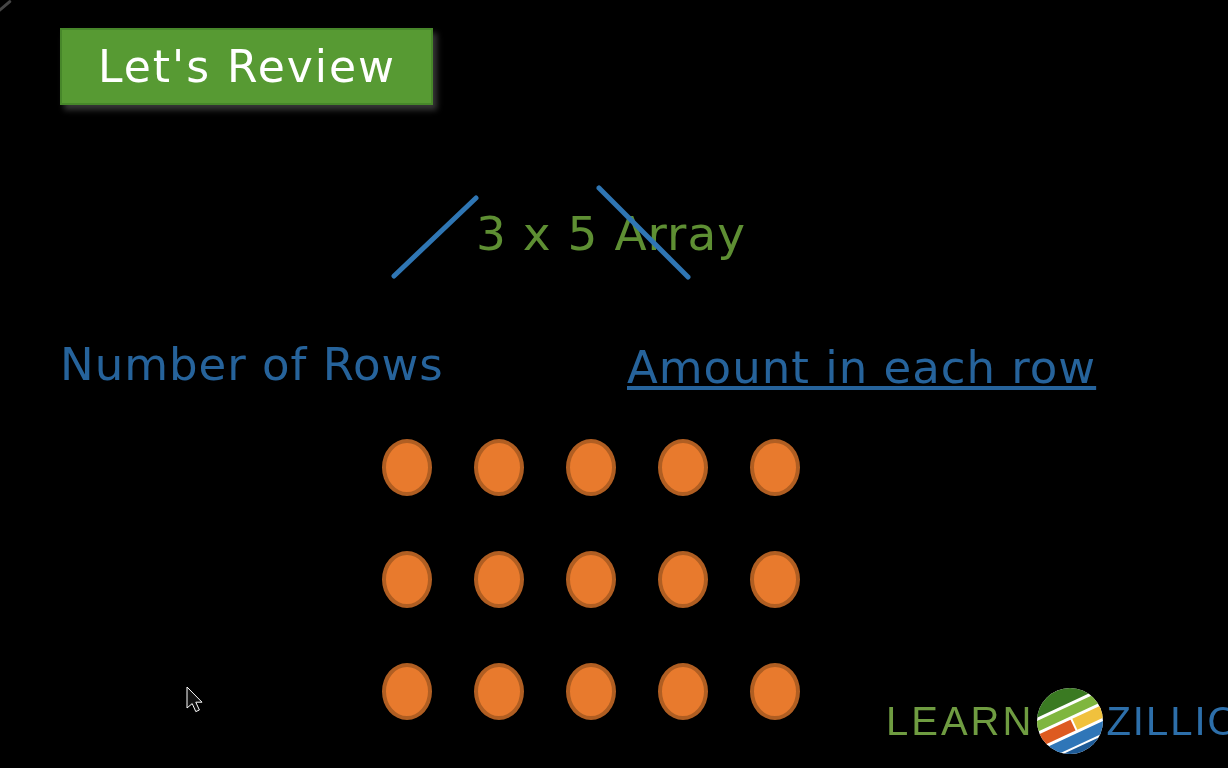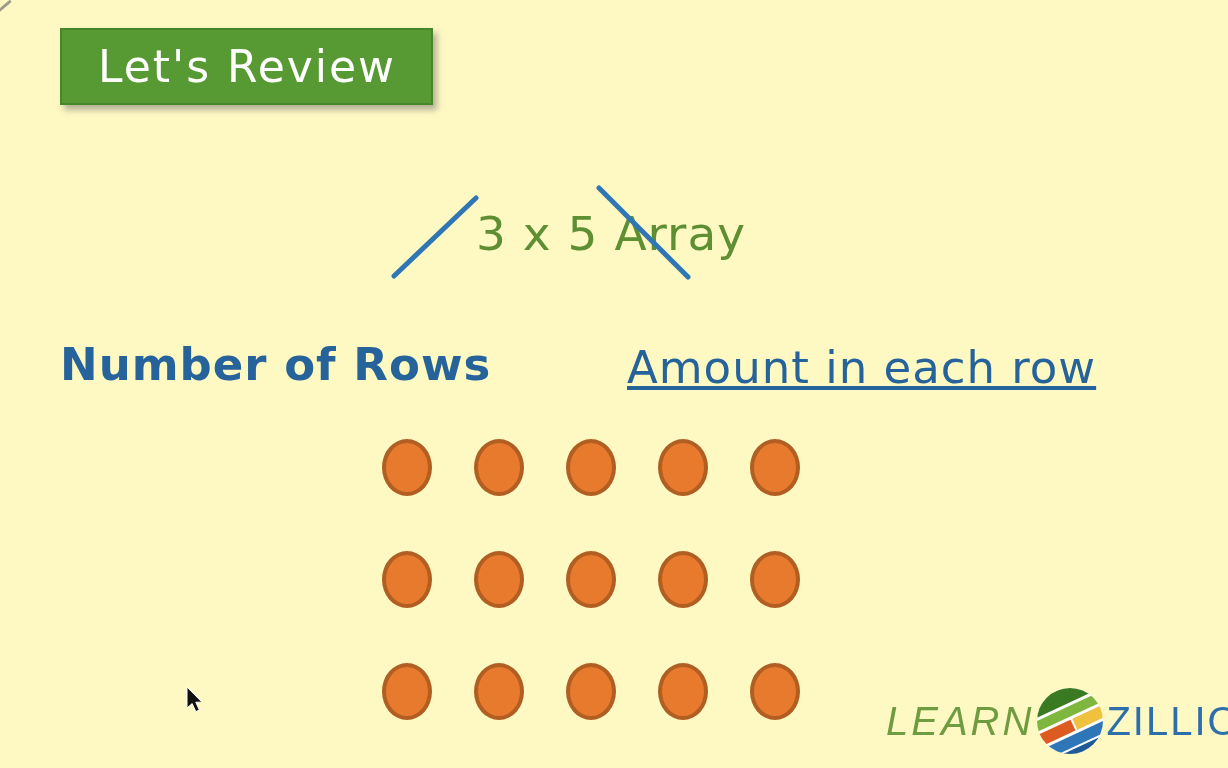--- a/index.html
+++ b/index.html
@@ -1,20 +1,20 @@
 <!DOCTYPE html>
 <html style="--banner_green: #579a33; --banner_border: #47872a; --banner_text: #ffffff; --title_green: #5e8f33; --label_blue: #26639b; --line_blue: #2f76b4; --dot_fill: #e87a2d; --dot_border: #b05e22; --logo_learn_green: #6f9c41; --logo_zillion_blue: #2d6faa; --globe_dark_green: #3a7a22; --globe_light_green: #7fb63e; --globe_orange: #dd5a21; --globe_yellow: #f0c13d; --globe_blue: #2f76b8; --globe_dark_blue: #1d5a96; --cursor_black: #111111;"><head>
 <meta charset="utf-8">
 <style>
   * { margin:0; padding:0; box-sizing:border-box; }
   html,body { background:#ffffff; }
   .stage {
     position:relative;
     width:1228px; height:768px;
-    background:#fef9c3;
+    background:#000000;
     overflow:hidden;
     font-family:"DejaVu Sans", sans-serif;
   }
 
   
   .corner-artifact {
     position:absolute; left:-5px; top:5px;
     width:18px; height:3px;
     background:#6a6a6a; opacity:.65;
     transform:rotate(-40deg);
@@ -50,21 +50,21 @@
   .lines { position:absolute; left:0; top:0; pointer-events:none; }
 
   
   .label {
     position:absolute;
     color:var(--label_blue);
     font-size:45px;
     letter-spacing:1px;
     white-space:nowrap;
   }
-  .label-rows   { left:60px;  top:338px;font-weight:bold; }
+  .label-rows   { left:60px;  top:338px; }
   .label-amount { left:627px; top:341px;text-decoration:underline; }
 
   
   .array-grid {
     position:absolute; left:382px; top:439px;
     display:grid;
     grid-template-columns:repeat(5, 50px);
     grid-auto-rows:57px;
     column-gap:42px;
     row-gap:55px;
@@ -80,21 +80,21 @@
   .cursor { position:absolute; }
 
   
   .logo {
     position:absolute; left:886px; top:688px;
     display:flex; align-items:center;
     font-family:"Liberation Sans", sans-serif;
   }
   .logo .learn {
     color:var(--logo_learn_green);
-    font-size:40px; letter-spacing:3px; font-weight:400;font-style:italic;
+    font-size:40px; letter-spacing:3px; font-weight:400;
   }
   .logo .zillion {
     color:var(--logo_zillion_blue);
     font-size:40px; letter-spacing:2px; font-weight:400;
   }
   .logo .globe { margin:0 3px; }
 </style>
 </head>
 <body>
 

